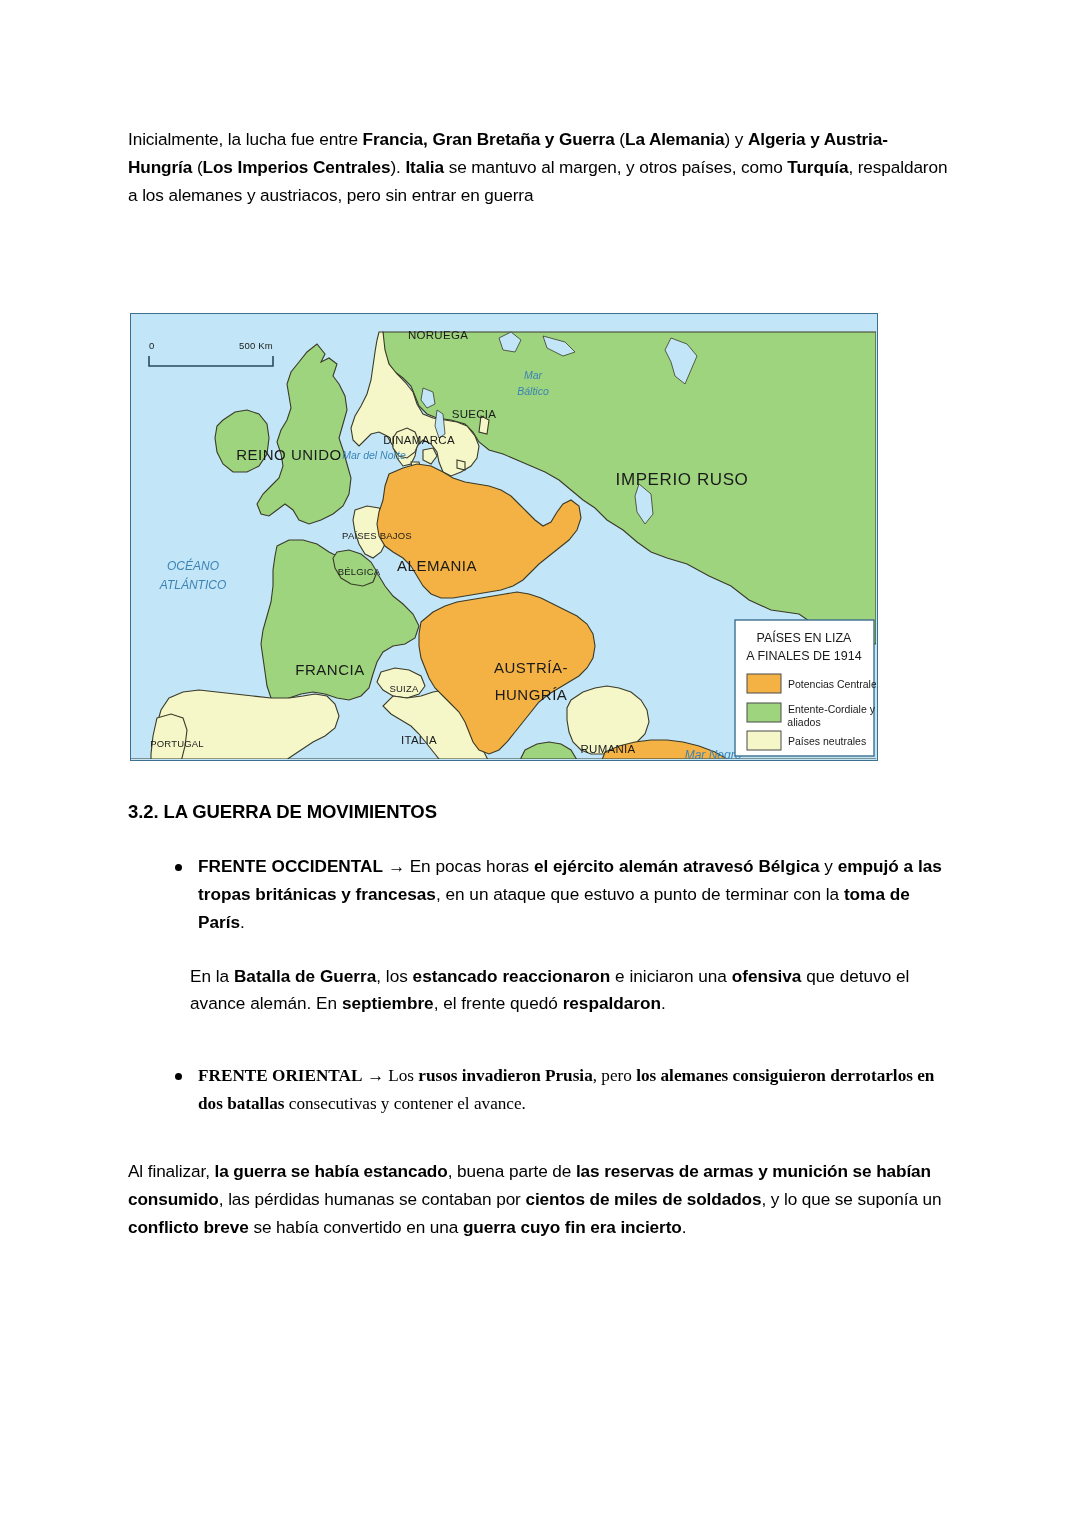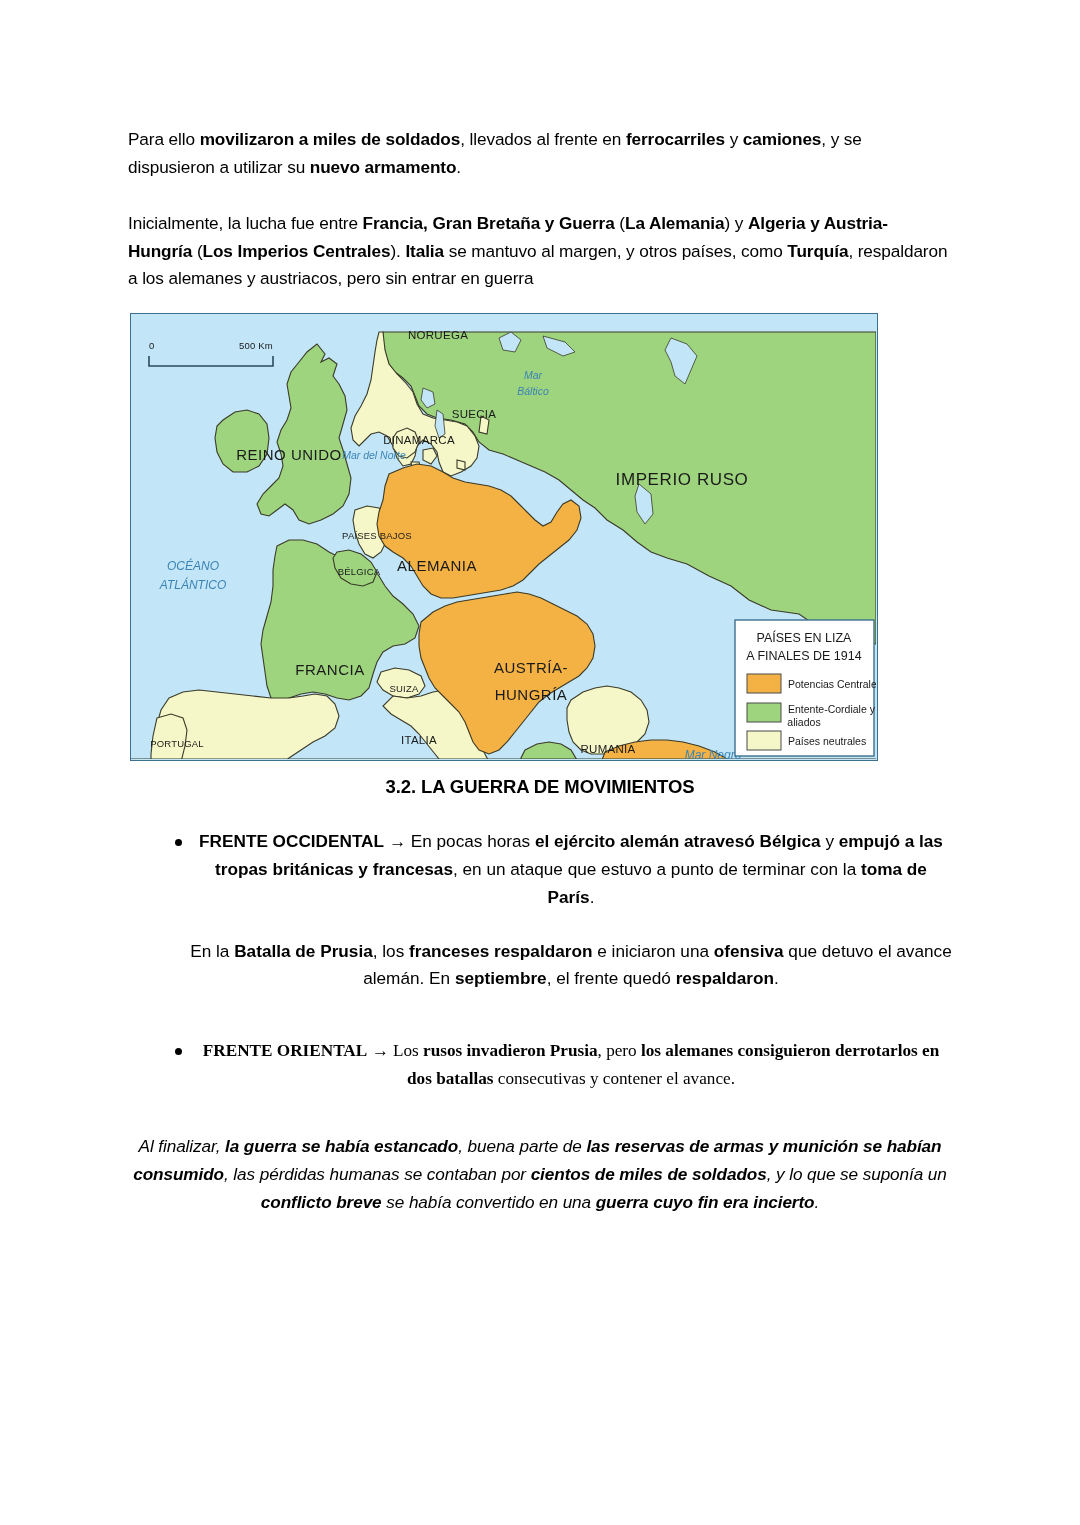--- a/index.html
+++ b/index.html
@@ -123,21 +123,20 @@
     font-size: 17.2px;
     line-height: 1.62;
   }
 </style>
 </head>
 <body>
 
 <div class="page">
 
   <div class="content">
-    <p class="para">Para ello <b>movilizaron a miles de soldados</b>, llevados al frente en <b>ferrocarriles</b> y <b>camiones</b>, y se dispusieron a utilizar su <b>nuevo armamento</b>.</p>
     <p class="para">Inicialmente, la lucha fue entre <b>Francia, Gran Bretaña y Guerra</b> (<b>La Alemania</b>) y <b>Algeria y Austria-Hungría</b> (<b>Los Imperios Centrales</b>). <b>Italia</b> se mantuvo al margen, y otros países, como <b>Turquía</b>, respaldaron a los alemanes y austriacos, pero sin entrar en guerra</p>
   </div>
 
   <div class="map-figure">
     <svg width="745" height="445" viewBox="0 0 745 445" xmlns="http://www.w3.org/2000/svg">
       <defs>
         <style>
           .cN { fill:#f5f7c8; stroke:#3a3a28; stroke-width:1.1; }
           .cE { fill:#9ed47e; stroke:#3a3a28; stroke-width:1.1; }
           .cC { fill:#f5b244; stroke:#3a3a28; stroke-width:1.1; }
@@ -338,30 +337,30 @@
         <rect class="swatch" x="616" y="389" width="34" height="19" fill="#9ed47e"></rect>
         <text class="legend-text" x="657" y="399">Entente-Cordiale y</text>
         <text class="legend-text" x="673" y="412" style="text-anchor:middle;">aliados</text>
 
         <rect class="swatch" x="616" y="417" width="34" height="19" fill="#f5f7c8"></rect>
         <text class="legend-text" x="657" y="431">Países neutrales</text>
       </g>
     </svg>
   </div>
 
-  <div class="content" style="top:776px;text-align:center;">
+  <div class="content" style="top:801px;">
     <h2 class="section-heading">3.2. LA GUERRA DE MOVIMIENTOS</h2>
 
 
     <ul class="bullets">
       <li><b>FRENTE OCCIDENTAL</b> → En pocas horas <b>el ejército alemán atravesó Bélgica</b> y <b>empujó a las tropas británicas y francesas</b>, en un ataque que estuvo a punto de terminar con la <b>toma de París</b>.</li>
     </ul>
 
-    <p class="sub-para">En la <b>Batalla de Prusia</b>, los <b>franceses respaldaron</b> e iniciaron una <b>ofensiva</b> que detuvo el avance alemán. En <b>septiembre</b>, el frente quedó <b>respaldaron</b>.</p>
+    <p class="sub-para">En la <b>Batalla de Guerra</b>, los <b>estancado reaccionaron</b> e iniciaron una <b>ofensiva</b> que detuvo el avance alemán. En <b>septiembre</b>, el frente quedó <b>respaldaron</b>.</p>
 
     <ul class="bullets" style="margin-top:44px;font-family:Liberation Serif, serif;">
       <li><b>FRENTE ORIENTAL</b> → Los <b>rusos invadieron Prusia</b>, pero <b>los alemanes consiguieron derrotarlos en dos batallas</b> consecutivas y contener el avance.</li>
     </ul>
 
-    <p class="para" style="margin-top:40px;font-style:italic;">Al finalizar, <b>la guerra se había estancado</b>, buena parte de <b>las reservas de armas y munición se habían consumido</b>, las pérdidas humanas se contaban por <b>cientos de miles de soldados</b>, y lo que se suponía un <b>conflicto breve</b> se había convertido en una <b>guerra cuyo fin era incierto</b>.</p>
+    <p class="para" style="margin-top:40px;">Al finalizar, <b>la guerra se había estancado</b>, buena parte de <b>las reservas de armas y munición se habían consumido</b>, las pérdidas humanas se contaban por <b>cientos de miles de soldados</b>, y lo que se suponía un <b>conflicto breve</b> se había convertido en una <b>guerra cuyo fin era incierto</b>.</p>
   </div>
 
 </div>
 
 </body></html>

